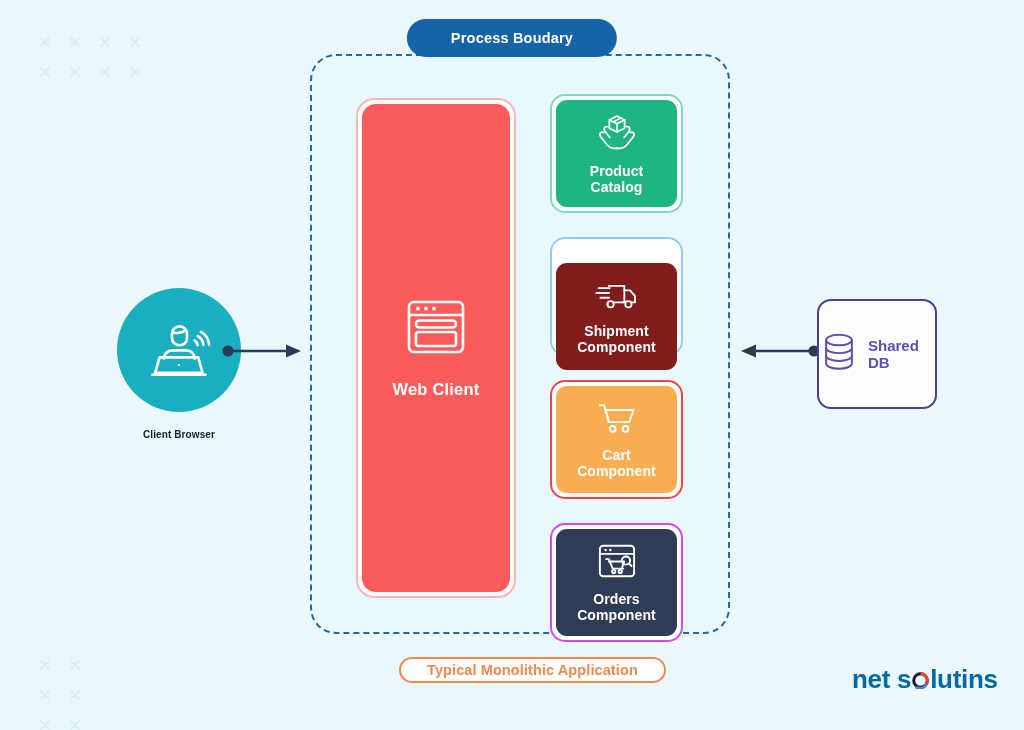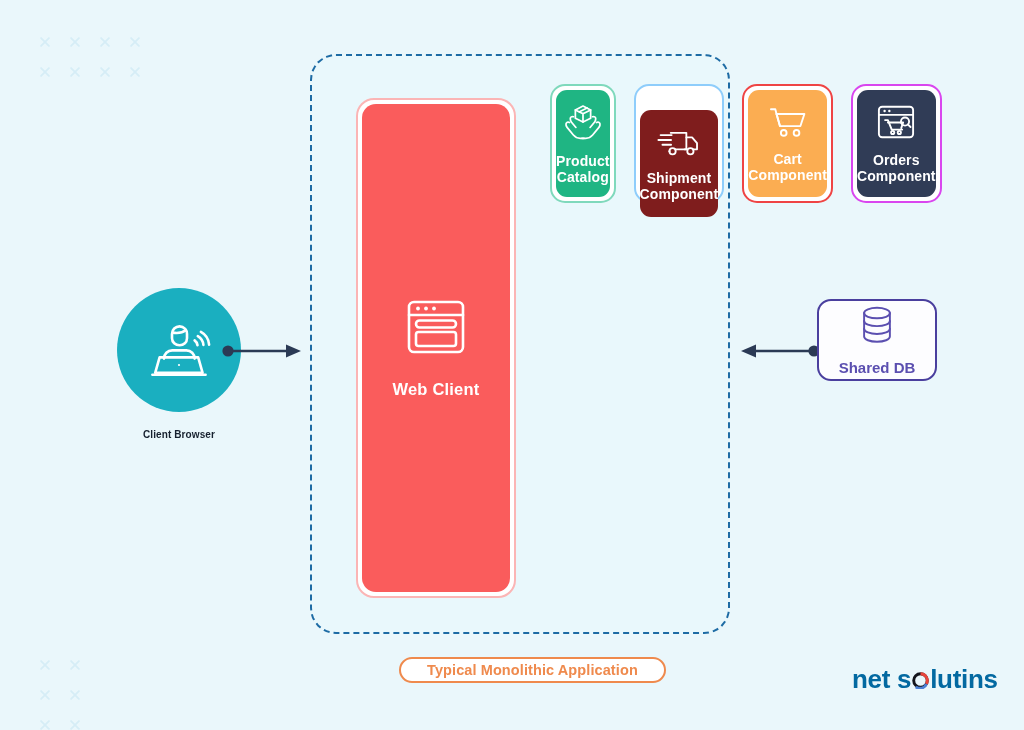--- a/index.html
+++ b/index.html
@@ -141,25 +141,25 @@
     color: #ffffff;
     font-size: 16.5px;
     font-weight: bold;
     letter-spacing: .2px;
   }
 
   
   #component-column {
     position: absolute;
     left: 550px;
-    top: 84px;
+    top: 94px;
     width: 133px;
     display: flex;
-    flex-direction: row;
-    gap: 18px;
+    flex-direction: column;
+    gap: 24px;
   }
   .component-card {
     width: 133px;
     height: 119px;
     border-radius: 15px;
     background: #ffffff;
     box-sizing: border-box;
     padding: 4px;
   }
   .component-card-inner {
@@ -180,27 +180,27 @@
     text-align: center;
     letter-spacing: .1px;
   }
 
   
   #shared-db {
     position: absolute;
     left: 817px;
     top: 299px;
     width: 120px;
-    height: 82px;
+    height: 110px;
     border: 2px solid #4a3f9e;
     border-radius: 14px;
     background: #fdfdff;
     box-sizing: border-box;
     display: flex;
-    flex-direction: column;
+    flex-direction: row;
     align-items: center;
     justify-content: center;
     gap: 9px;
   }
   #shared-db-label {
     color: #5b4fb0;
     font-size: 15px;
     font-weight: bold;
   }
 
@@ -295,20 +295,21 @@
 
   <div class="arrow" id="arrow-right">
     <svg width="82" height="20" viewBox="0 0 82 20">
       <circle cx="76" cy="10" r="5.6" fill="#2b3a55"></circle>
       <line x1="14" y1="10" x2="74" y2="10" stroke="#2b3a55" stroke-width="2.6"></line>
       <polygon points="18,3.4 3,10 18,16.6" fill="#2b3a55"></polygon>
     </svg>
   </div>
 
   <div id="process-boundary"></div>
+  <div id="boundary-badge">Process Boudary</div>
 
   <div id="web-layer">
     <div id="web-layer-inner">
       <span>
         <svg width="62" height="58" viewBox="0 0 62 58" fill="none" stroke="#ffffff" stroke-width="2.6" stroke-linecap="round" stroke-linejoin="round">
           <rect x="4" y="4" width="54" height="50" rx="5"></rect>
           <path d="M4 17h54"></path>
           <circle cx="13" cy="10.5" r="1.9" fill="#ffffff" stroke="none"></circle>
           <circle cx="21" cy="10.5" r="1.9" fill="#ffffff" stroke="none"></circle>
           <circle cx="29" cy="10.5" r="1.9" fill="#ffffff" stroke="none"></circle>

